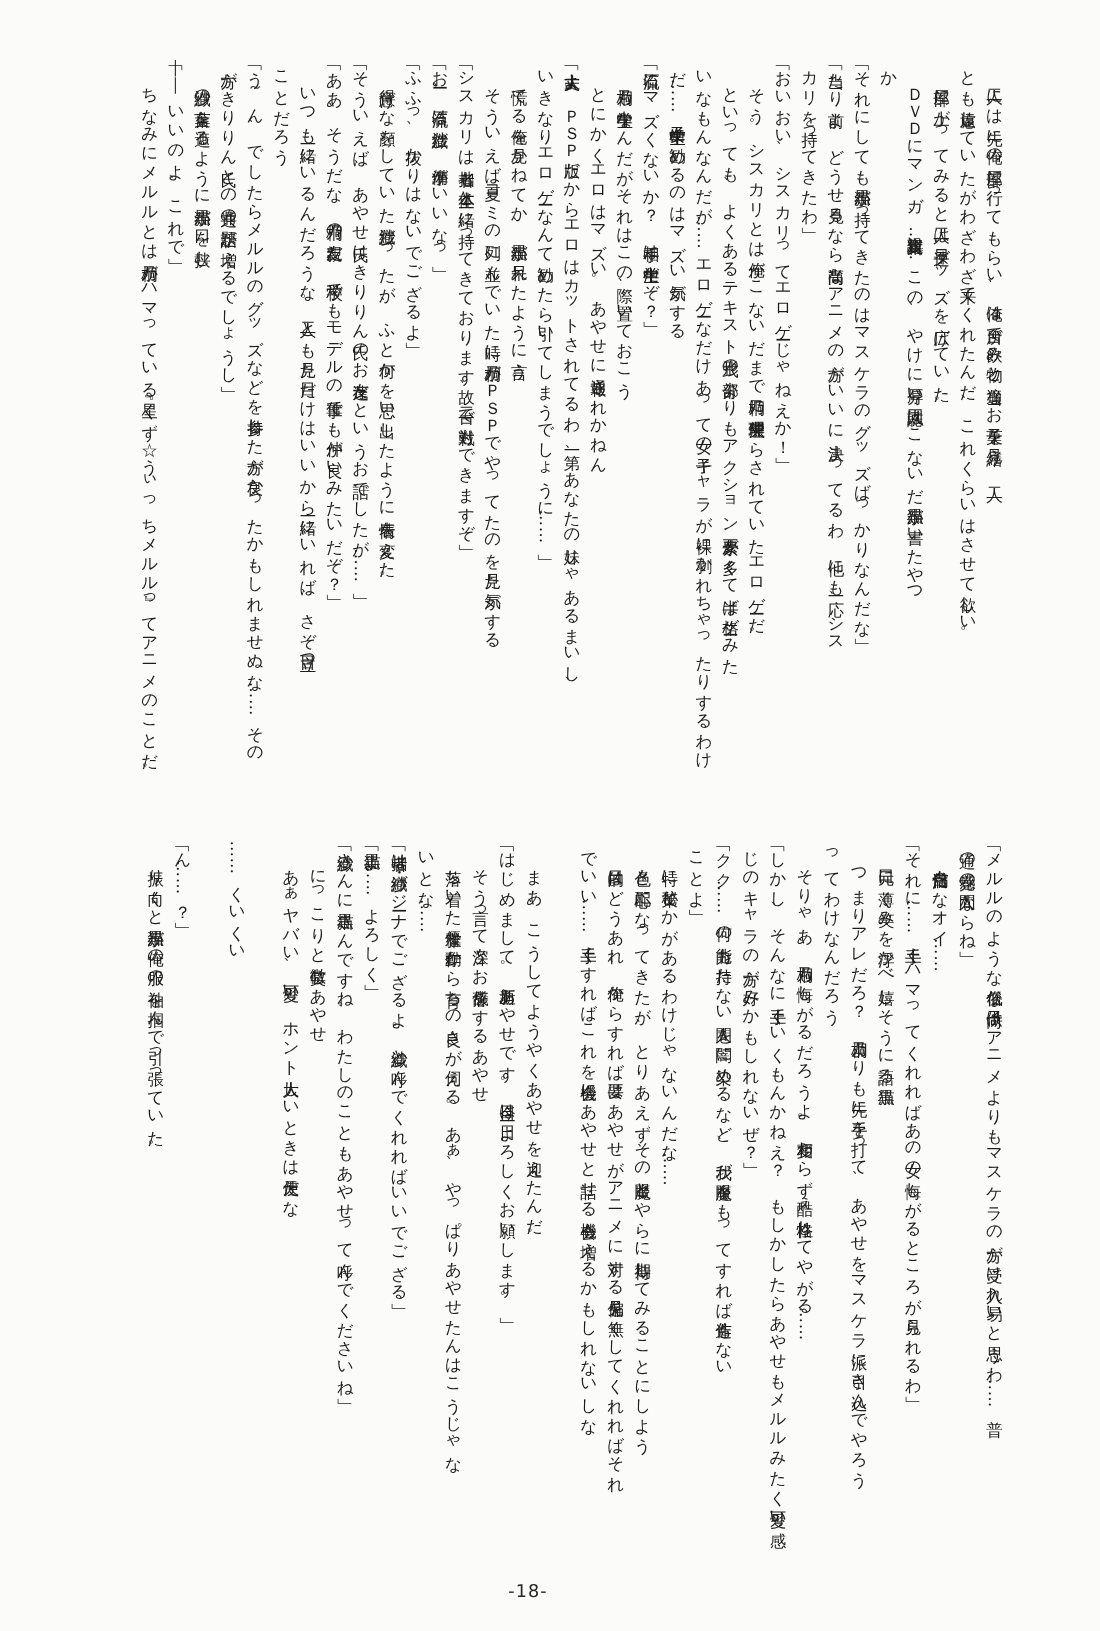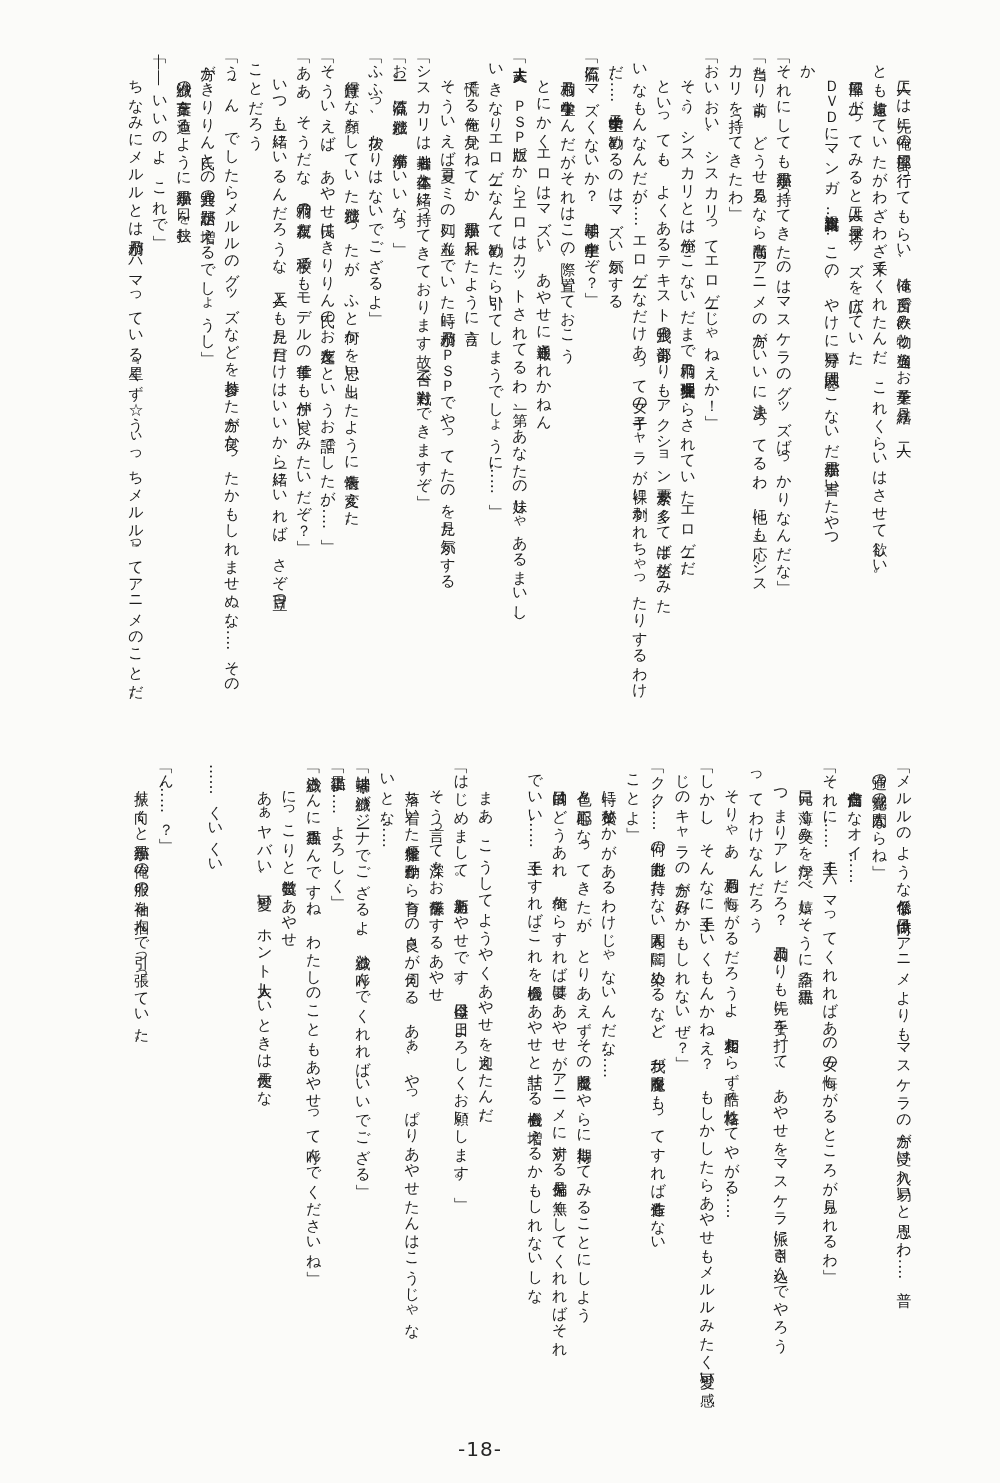--- a/index.html
+++ b/index.html
@@ -38,21 +38,21 @@
     margin: 0;
     padding: 0;
     height: 700px;
   }
   .page-number {
     position: absolute;
     top: 1437px;
     left: 0;
     width: 960px;
     text-align: center;
-    font-size: 20px;
+    font-size: 16px;
     letter-spacing: 1px;
     color: #262626;
     font-family: "DejaVu Sans", "Liberation Sans", sans-serif;
   }
 </style>
 </head>
 <body>
 
 <div class="page">
 

